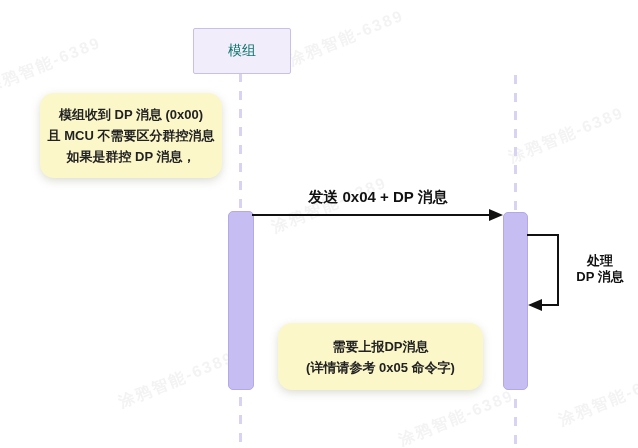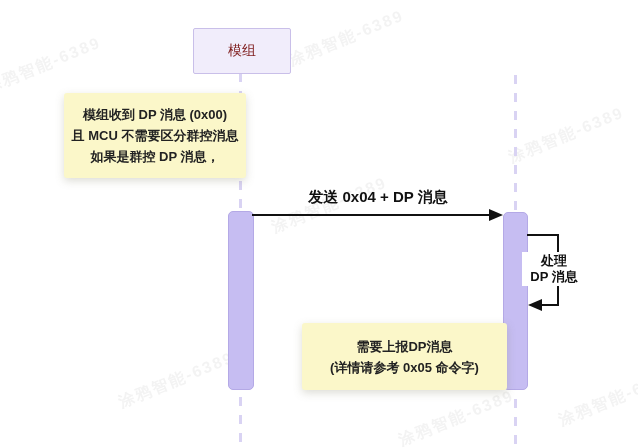--- a/index.html
+++ b/index.html
@@ -8,42 +8,42 @@
     position:relative;width:638px;height:448px;background:#ffffff;
     overflow:hidden;
   }
   .watermark{
     position:absolute;color:rgba(80,80,80,0.07);font-size:16px;font-weight:700;
     letter-spacing:2px;transform:rotate(-22deg);white-space:nowrap;user-select:none;
   }
   .actor-box{
     position:absolute;background:#f1edfb;border:1.5px solid #c9bfe9;border-radius:2px;
     display:flex;align-items:center;justify-content:center;
-    font-size:14px;color:#7f1d1d;z-index:4;
+    font-size:14px;color:#0f766e;z-index:4;
   }
   .lifeline{
     position:absolute;width:3px;z-index:1;
     background:repeating-linear-gradient(to bottom,#d9d3f3 0 9px,transparent 9px 18px);
   }
   .activation{
     position:absolute;background:#c6bdf2;border:1px solid #b4a9e6;border-radius:5px;z-index:3;
   }
   .msg-label{
     position:absolute;font-size:15px;font-weight:700;color:#111;
     text-align:center;z-index:5;white-space:nowrap;
   }
   .note{
-    position:absolute;background:#fbf7c9;border-radius:3px;z-index:5;
+    position:absolute;background:#fbf7c9;border-radius:14px;z-index:5;
     box-shadow:0 3px 8px rgba(120,120,90,0.25);
     display:flex;flex-direction:column;align-items:center;justify-content:center;
-    font-size:13px;font-weight:700;color:#222;line-height:21px;text-align:center;margin-left:24px;
+    font-size:13px;font-weight:700;color:#222;line-height:21px;text-align:center;
   }
   .self-label{
     position:absolute;z-index:6;background:#fff;text-align:center;
-    font-size:13px;font-weight:700;color:#111;line-height:16px;padding:1px 0;
+    font-size:13px;font-weight:700;color:#111;line-height:16px;padding:1px 0;margin-left:46px;
   }
   svg.overlay{position:absolute;left:0;top:0;z-index:5;pointer-events:none;}
 </style>
 </head>
 <body>
 
 <div class="canvas">
 
   <div class="watermark" style="left:-18px;top:55px">涂鸦智能-6389</div>
   <div class="watermark" style="left:285px;top:28px">涂鸦智能-6389</div>

